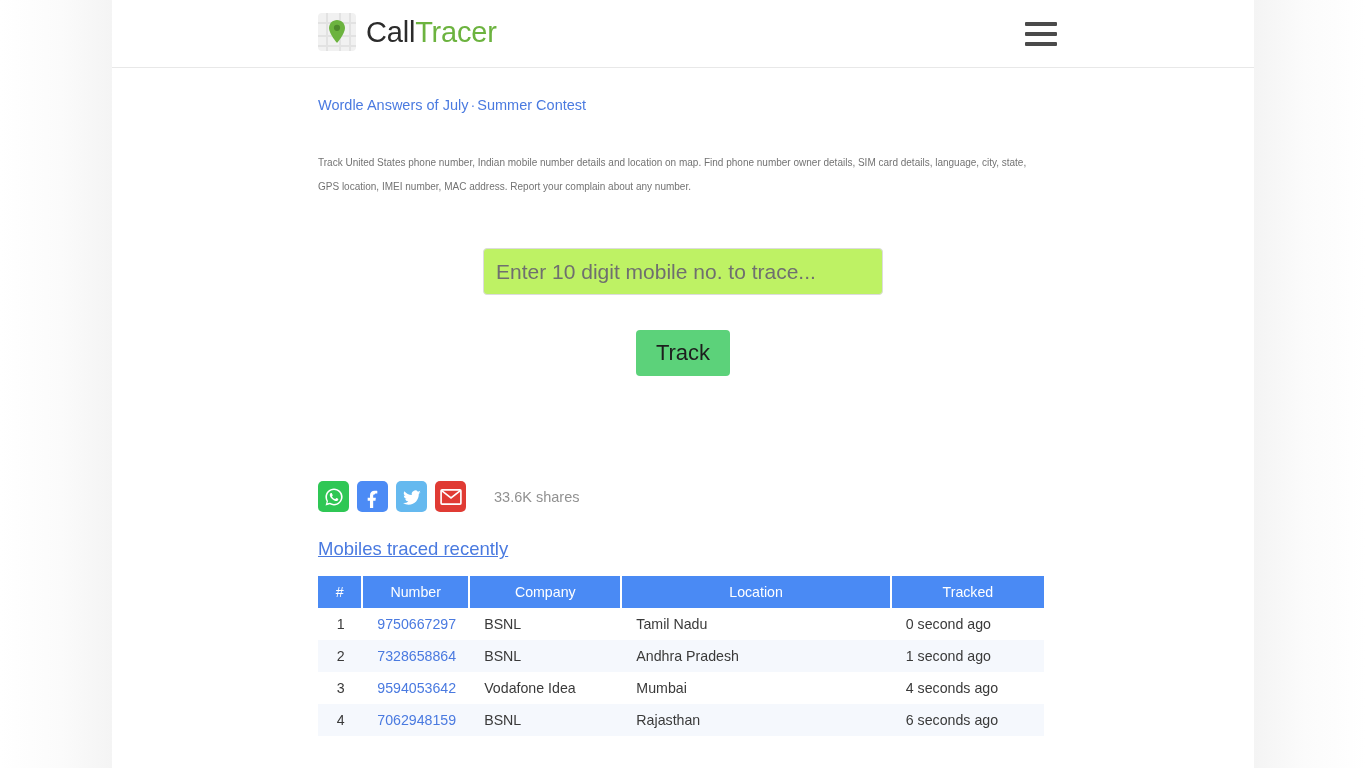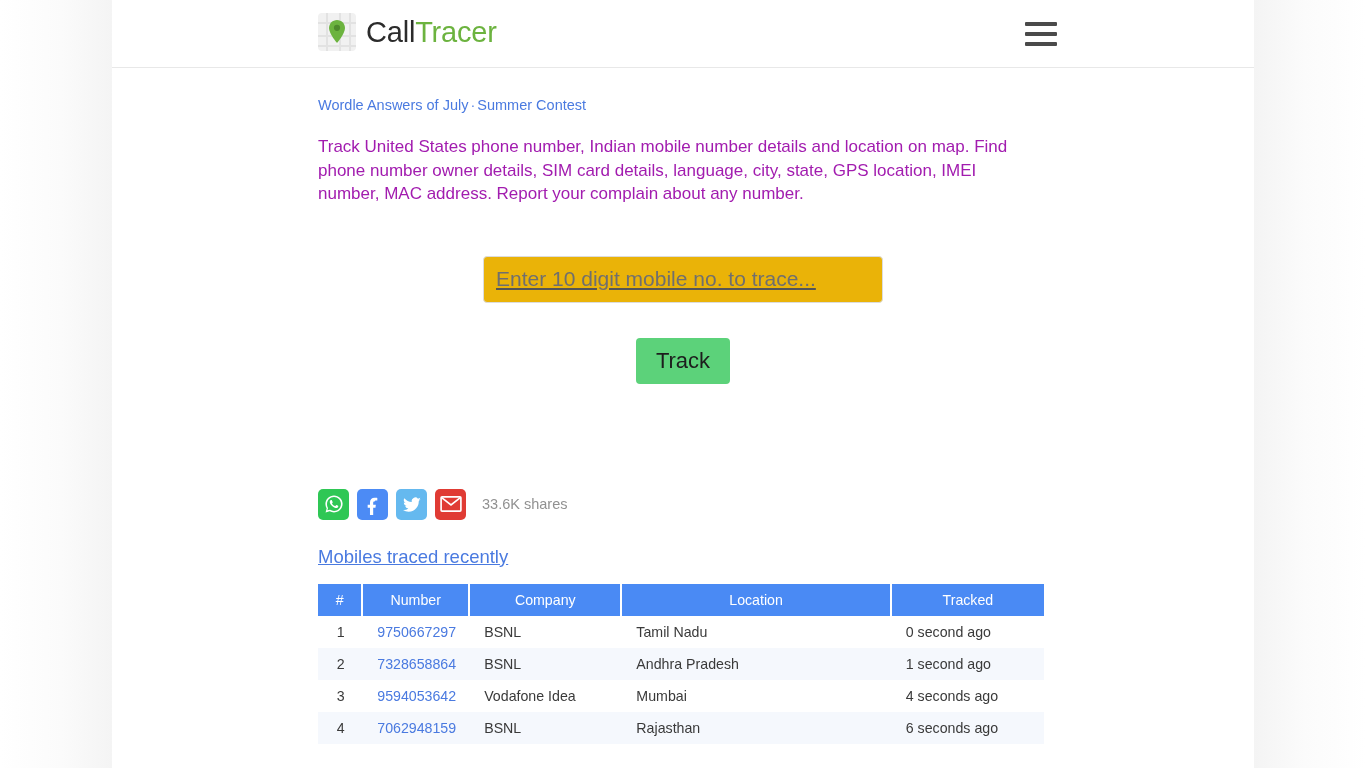--- a/index.html
+++ b/index.html
@@ -124,44 +124,43 @@
     line-height: 20px;
     color: #4a7ae0;
   }
   .toplinks a {
     color: #4a7ae0;
     text-decoration: none;
   }
   .toplinks .sep { color: #5a86e5; padding: 0 2px; }
 
   .intro {
-    margin-top: 20px;
+    margin-top: 36px;
     width: 710px;
-    font-size: 17px;
+    font-size: 10px;
     line-height: 23.5px;
-    color: #a21caf;
+    color: #737373;
   }
 
   
   .search-area {
     margin-top: 50px;
     text-align: center;
   }
   .trace-input {
     width: 400px;
     height: 47px;
     padding: 4px 12px;
     font-size: 21px;
     font-family: "Liberation Sans", sans-serif;
     color: #555;
     border: 1px solid #dcdcdc;
     border-radius: 4px;
     outline: none;
-    background: #eab308;
-    text-decoration: underline;
+    background: #bef264;
   }
   .trace-input::placeholder { color: #6f6f6f; opacity: 1; }
 
   .track-btn {
     margin-top: 35px;
     display: inline-block;
     min-width: 86px;
     padding: 10px 20px;
     font-size: 22px;
     font-family: "Liberation Sans", sans-serif;
@@ -189,21 +188,21 @@
     align-items: center;
     justify-content: center;
     cursor: pointer;
     flex: 0 0 auto;
   }
   .share-icon.whatsapp { background: #2fc755; }
   .share-icon.facebook { background: #4c8bf5; }
   .share-icon.twitter  { background: #65b9ef; }
   .share-icon.email    { background: #e03b34; }
   .share-count {
-    margin-left: 8px;
+    margin-left: 20px;
     font-size: 14.5px;
     color: #919191;
     white-space: nowrap;
   }
 
   
   .section-title {
     margin-top: 26px;
     font-size: 18.5px;
     color: #4a7ae0;

